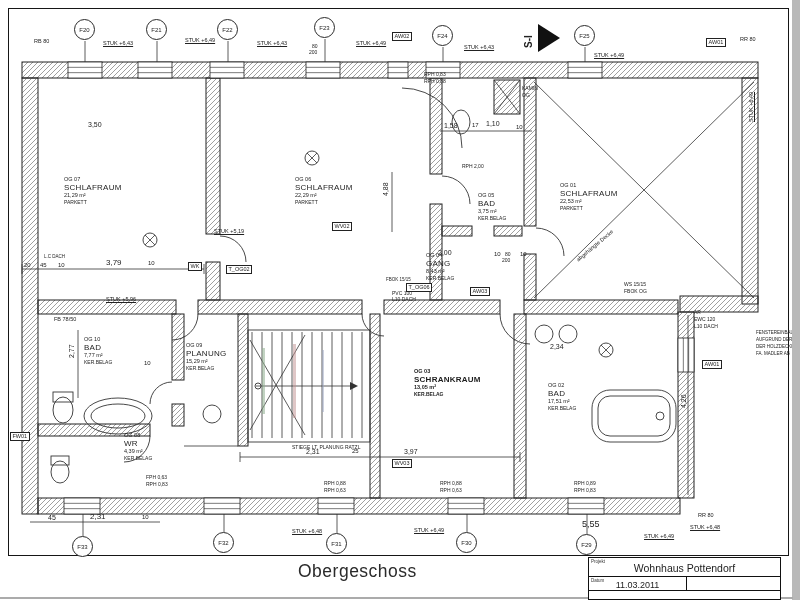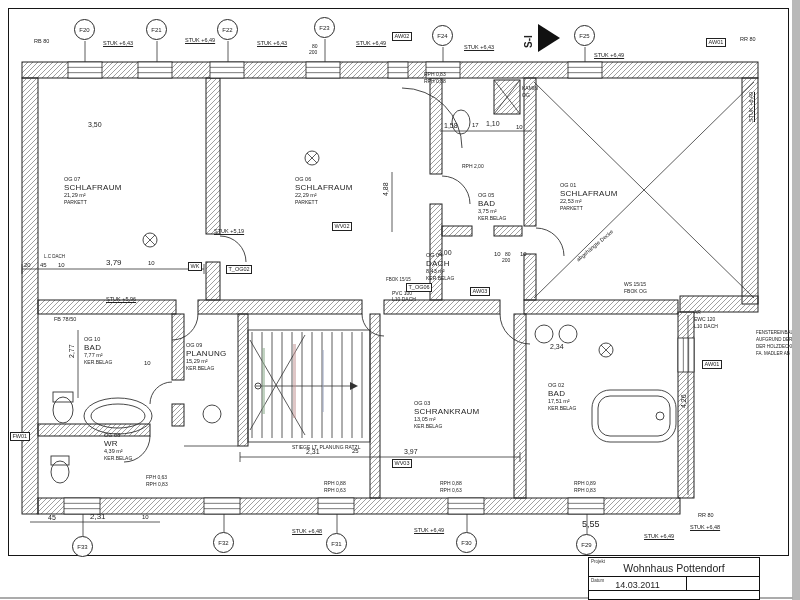--- a/index.html
+++ b/index.html
@@ -18,21 +18,21 @@
           font-size:6px;box-sizing:border-box;z-index:3;}
   .room{position:absolute;line-height:1.2;z-index:2;}
   .room span{display:block;}
   .rid{font-size:5.5px;}
   .rname{font-size:8px;letter-spacing:.25px;}
   .rarea{font-size:5.5px;}
   .rfloor{font-size:5px;}
   .scan-right{position:absolute;right:0;top:0;width:8px;height:600px;background:#b9b9b9;}
   .scan-bottom{position:absolute;left:0;top:597px;width:793px;height:2px;background:#ababab;}
   .footer-title{position:absolute;left:298px;top:561px;font-size:17.5px;letter-spacing:.5px;color:#2a2a2a;}
-  .tblock{position:absolute;left:588px;top:557px;width:172px;height:43px;
+  .tblock{position:absolute;left:588px;top:557px;width:193px;height:43px;
           border:1.3px solid #111;box-sizing:border-box;background:#fff;z-index:4;}
   .tb-row1{position:relative;height:19px;border-bottom:1px solid #111;box-sizing:border-box;}
   .tb-project{text-align:center;font-size:10.5px;padding-top:4px;}
   .tb-mini{position:absolute;left:2px;top:1px;font-size:4.5px;color:#333;}
   .tb-row2{display:flex;height:14px;border-bottom:1.6px solid #111;box-sizing:border-box;}
   .tb-datecell{position:relative;width:98px;border-right:1px solid #111;box-sizing:border-box;}
   .tb-date{text-align:center;font-size:9px;padding-top:3px;}
   .tb-cell2{flex:1;}
   .tb-row3{height:8px;}
 </style>
@@ -330,64 +330,65 @@
         <span class="rfloor">KER.BELAG</span>
       </div>
       <div class="room" style="left: 560px; top: 182px;">
         <span class="rid">OG 01</span>
         <span class="rname">SCHLAFRAUM</span>
         <span class="rarea">22,53 m²</span>
         <span class="rfloor">PARKETT</span>
       </div>
       <div class="room" style="left: 426px; top: 252px;">
         <span class="rid">OG 04</span>
-        <span class="rname">DACH</span>
+        <span class="rname">GANG</span>
         <span class="rarea">8,43 m²</span>
         <span class="rfloor">KER.BELAG</span>
       </div>
       <div class="room" style="left: 186px; top: 342px;">
         <span class="rid">OG 09</span>
         <span class="rname">PLANUNG</span>
         <span class="rarea">15,29 m²</span>
         <span class="rfloor">KER.BELAG</span>
       </div>
       <div class="room" style="left: 84px; top: 336px;">
         <span class="rid">OG 10</span>
         <span class="rname">BAD</span>
         <span class="rarea">7,77 m²</span>
         <span class="rfloor">KER.BELAG</span>
       </div>
-      <div class="room" style="left: 104px; top: 432px;">
+      <div class="room" style="left: 124px; top: 432px;">
         <span class="rid">OG 08</span>
         <span class="rname">WR</span>
         <span class="rarea">4,39 m²</span>
         <span class="rfloor">KER.BELAG</span>
       </div>
-      <div class="room" style="left: 414px; top: 400px;">
+      <div class="room" style="left: 414px; top: 368px; font-weight: bold;">
         <span class="rid">OG 03</span>
         <span class="rname">SCHRANKRAUM</span>
         <span class="rarea">13,05 m²</span>
         <span class="rfloor">KER.BELAG</span>
       </div>
       <div class="room" style="left: 548px; top: 382px;">
         <span class="rid">OG 02</span>
         <span class="rname">BAD</span>
         <span class="rarea">17,51 m²</span>
         <span class="rfloor">KER.BELAG</span>
       </div>
     </div>
   <div class="scan-right" style="background: rgb(185, 185, 185);"></div>
   <div class="scan-bottom"></div>
+  <div class="footer-title">Obergeschoss</div>
   <div class="tblock">
     <div class="tb-row1">
       <span class="tb-mini">Projekt</span>
       <div class="tb-project">Wohnhaus Pottendorf</div>
     </div>
     <div class="tb-row2">
       <div class="tb-datecell">
         <span class="tb-mini">Datum</span>
-        <div class="tb-date">14.03.2011</div>
+        <div class="tb-date">11.03.2011</div>
       </div>
       <div class="tb-cell2"></div>
     </div>
     <div class="tb-row3"></div>
   </div>
 </div>
 
 </body></html>

